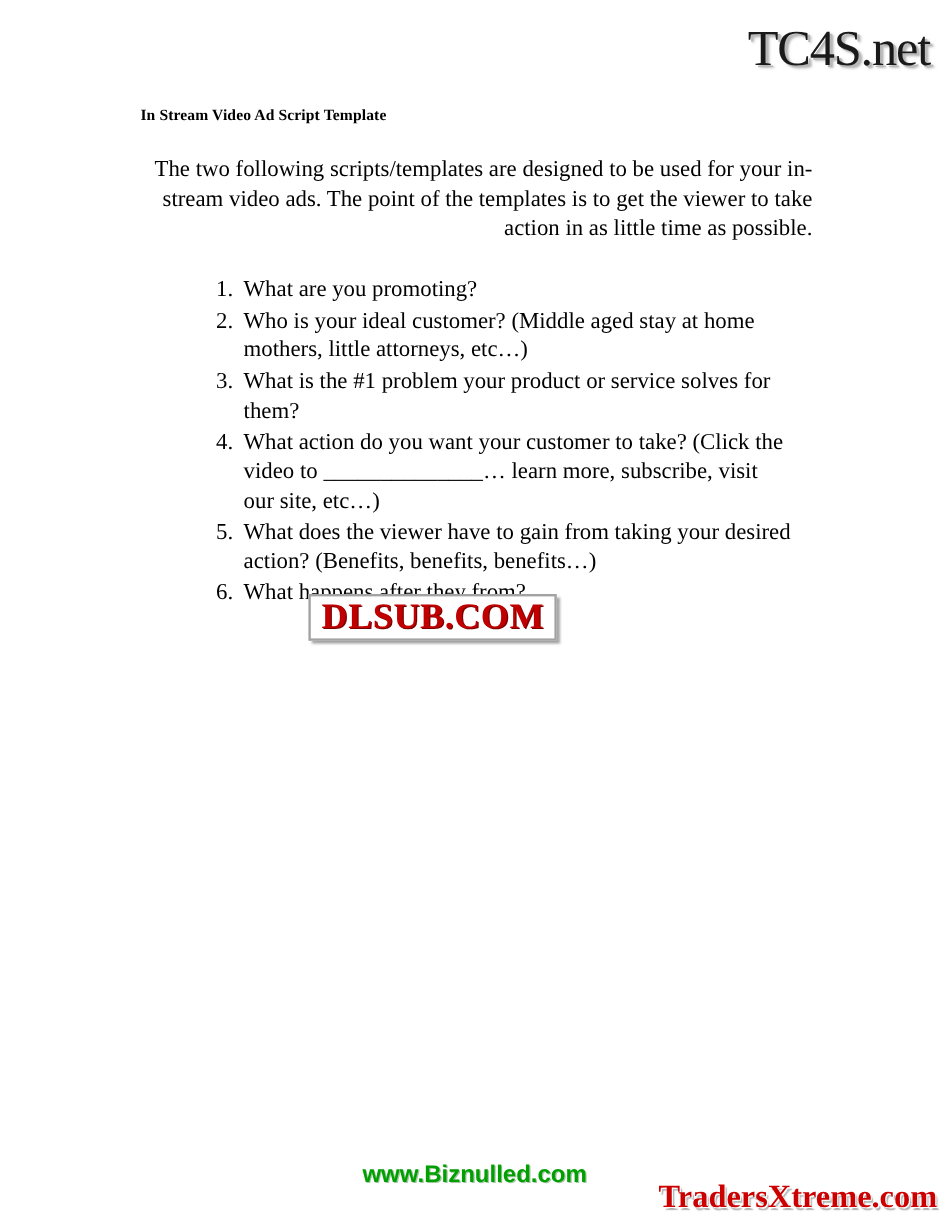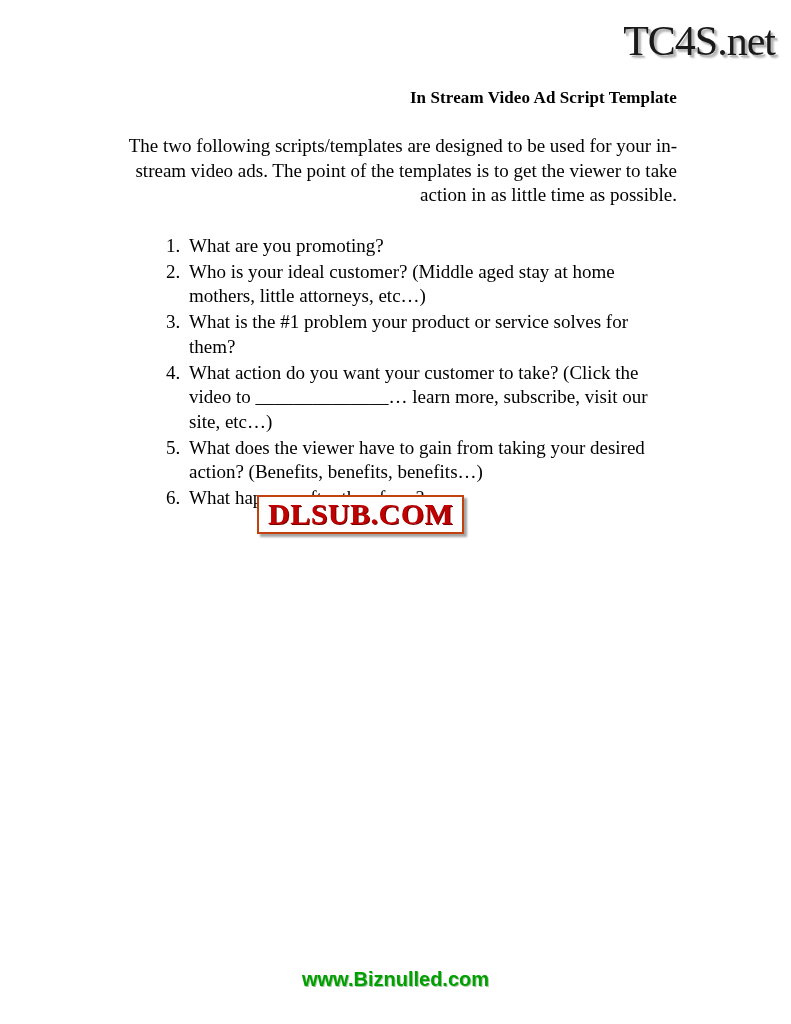--- a/index.html
+++ b/index.html
@@ -38,62 +38,62 @@
 
   
   .doc {
     position: absolute;
     top: 88px;
     left: 117px;
     width: 560px;
   }
 
   .doc-title {
-    text-align: right;
+    text-align: left;
     font-weight: bold;
-    font-size: 17px;
+    font-size: 13px;
     margin: 0 0 26px 0;
     letter-spacing: 0.1px;
   }
 
   p.para {
     margin: 0 0 26px 0;
     font-size: 19px;
     line-height: 1.30;
     text-align: right;
   }
 
   p.para.indented {
     margin-left: 47px;
     margin-bottom: 30px;
   }
 
   ol.questions {
-    margin: 4px;
+    margin: 18px;
     padding-left: 64px;
     font-size: 19px;
     line-height: 1.30;
   }
   ol.questions li {
     margin-bottom: 1px;
     padding-left: 4px;
   }
 
   
   .wm-mid {
     position: absolute;
     top: 495px;
     left: 257px;
     font-family: "Liberation Serif", serif;
     font-weight: bold;
     font-size: 30px;
     letter-spacing: 0.5px;
     color: #c00000;
     background: #ffffff;
-    border: 2px solid #c2410c;
+    border: 2px solid #a3a3a3;
     padding: 2px 9px 3px 9px;
     box-shadow: 3px 3px 2px rgba(90,90,90,0.55);
     text-shadow: 1px 1px 0 #7a0000;
     line-height: 1;
   }
 
   
   .footer-left {
     position: absolute;
     bottom: 33px;
@@ -141,14 +141,15 @@
       <li>What does the viewer have to gain from taking your desired action? (Benefits, benefits, benefits…)</li>
       <li>What happens after they from?</li>
     </ol>
 
   </div>
 
   <div class="wm-mid">DLSUB.COM</div>
 
   <div class="footer-left">www.Biznulled.com</div>
 
+  <div class="footer-right">TradersXtreme.com</div>
 
 </div>
 
 </body></html>

